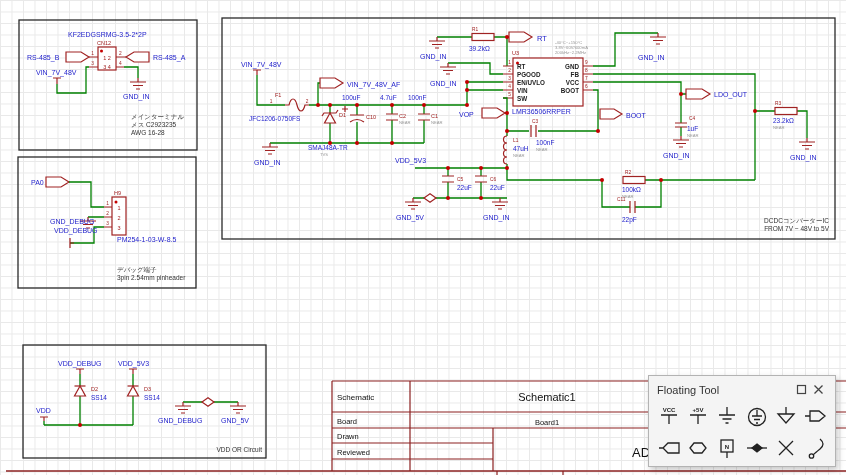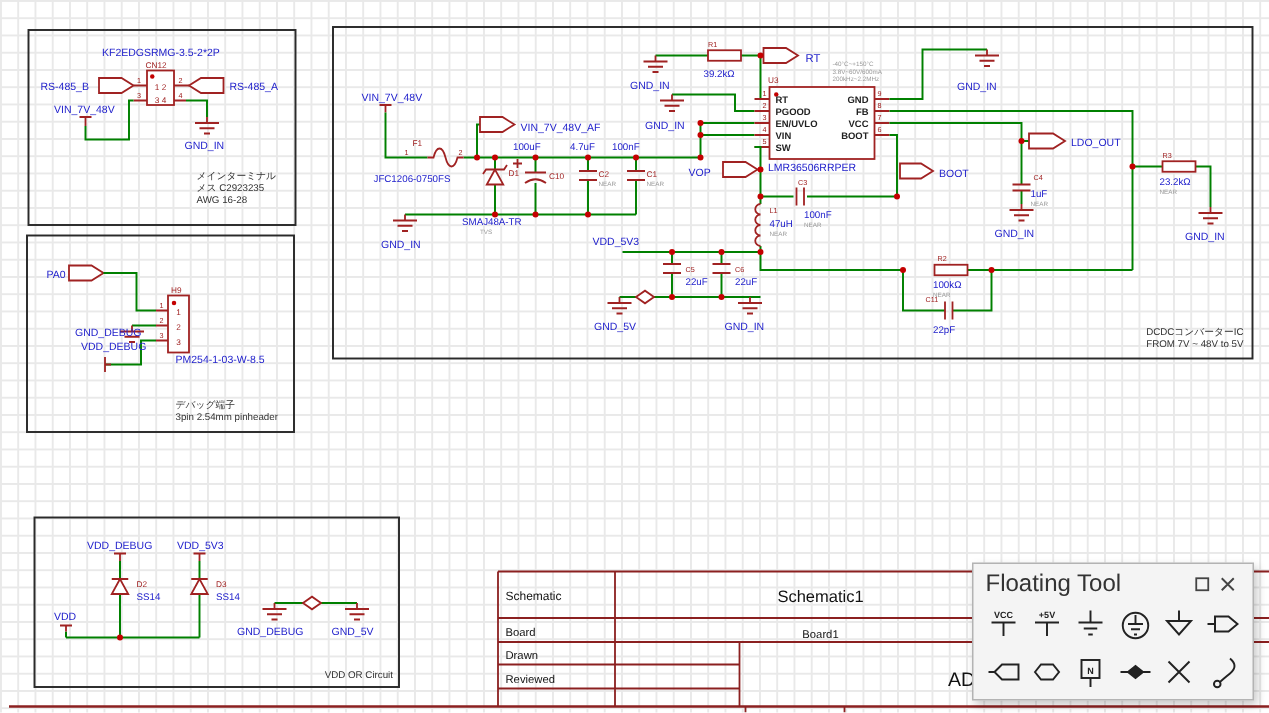--- a/index.html
+++ b/index.html
@@ -28,21 +28,21 @@
   circle.dot{fill:#c40000}
   .tb{stroke:#8b2020;stroke-width:1.2;fill:none}
   .tbthick{stroke:#8b2020;stroke-width:1.6;fill:none}
   text.tbl{fill:#111;font-size:7.5px}
   text.tbl8{fill:#111;font-size:8px}
   text.tbl11{fill:#111;font-size:11px}
   text.tbl13{fill:#111;font-size:13px}
   .palette{position:absolute;left:648px;top:375px;width:188px;height:92px;background:#f4f4f4;
      border:1px solid #b3b3b3;box-shadow:2px 3px 6px rgba(0,0,0,.22);box-sizing:border-box;z-index:5}
   .palette-header{display:flex;align-items:center;height:21px;padding:3px 8px 0}
-  .palette-title{flex:1;font-size:16px;color:#333}
+  .palette-title{flex:1;font-size:11px;color:#333}
   .win-btn{width:17px;height:16px;display:flex;align-items:center;justify-content:center;cursor:pointer}
   .tool-grid{display:grid;grid-template-columns:repeat(6,1fr);padding:1px 5px;row-gap:2px}
   .tool{display:flex;align-items:center;justify-content:center;height:30px;cursor:pointer}
   .tool svg{stroke:#222;fill:none;stroke-width:1.3}
   .tool svg text{stroke:none;fill:#222;font-size:6px;font-weight:bold}
 </style>
 </head>
 <body>
 
 <div class="grid"></div>

